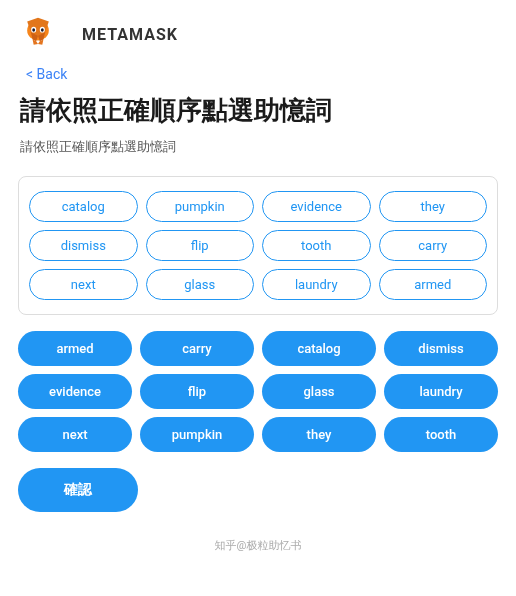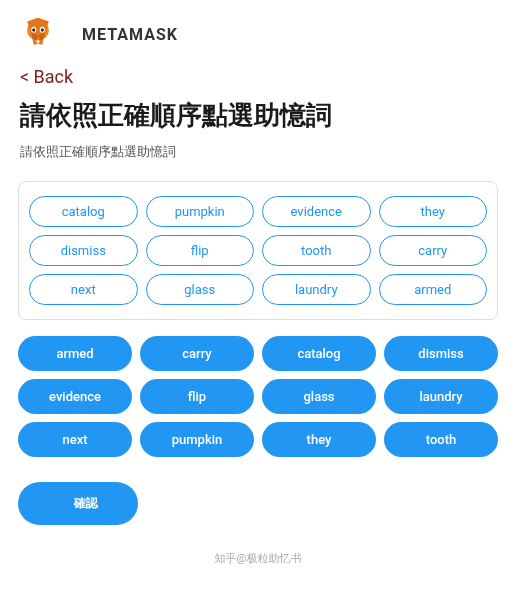--- a/index.html
+++ b/index.html
@@ -38,23 +38,23 @@
     }
 
     .metamask-label {
       font-size: 16px;
       font-weight: 700;
       color: #333;
       letter-spacing: 1px;
     }
 
     .back-link {
-      padding: 6px 20px;
-      font-size: 18px;
-      color: #7f1d1d;
+      padding: 6px 26px;
+      font-size: 14px;
+      color: #3b82f6;
       cursor: pointer;
       display: inline-block;
     }
 
     .page-title {
       padding: 6px 20px 6px 20px;
       font-size: 26px;
       font-weight: 700;
       color: #1a1a1a;
       line-height: 1.3;
@@ -112,32 +112,32 @@
       font-size: 13px;
       color: #fff;
       cursor: pointer;
       white-space: nowrap;
       overflow: hidden;
       text-overflow: ellipsis;
       font-weight: 500;
     }
 
     .confirm-btn {
-      margin: 25px 18px 20px 18px;
+      margin: 16px 18px 20px 18px;
       background: #2196F3;
       color: #fff;
       border: none;
       border-radius: 24px;
       padding: 13px 40px;
-      font-size: 12px;
+      font-size: 14px;
       font-weight: 600;
       cursor: pointer;
       display: block;
       min-width: 120px;
-      text-align: right;
+      text-align: center;
     }
 
     .watermark {
       text-align: center;
       padding: 6px 0 10px 0;
       font-size: 11px;
       color: #aaa;
     }
   </style>
 </head>

